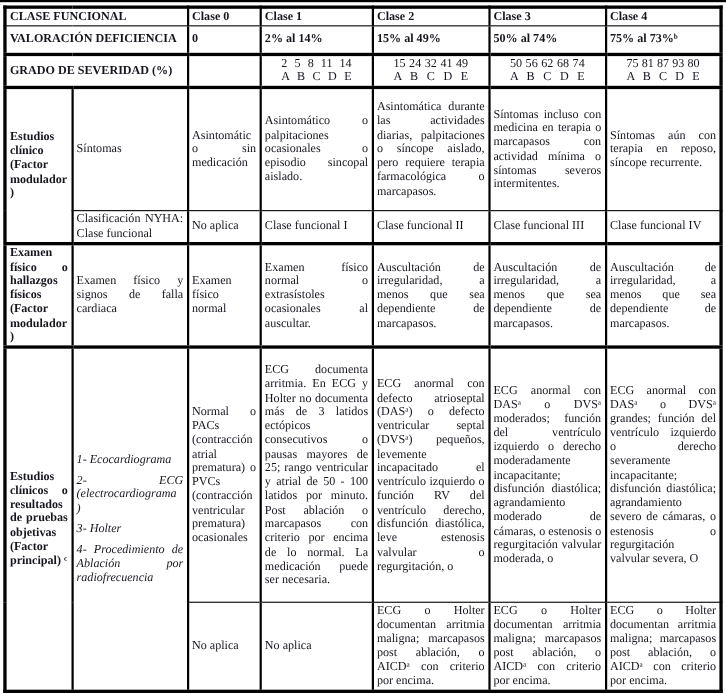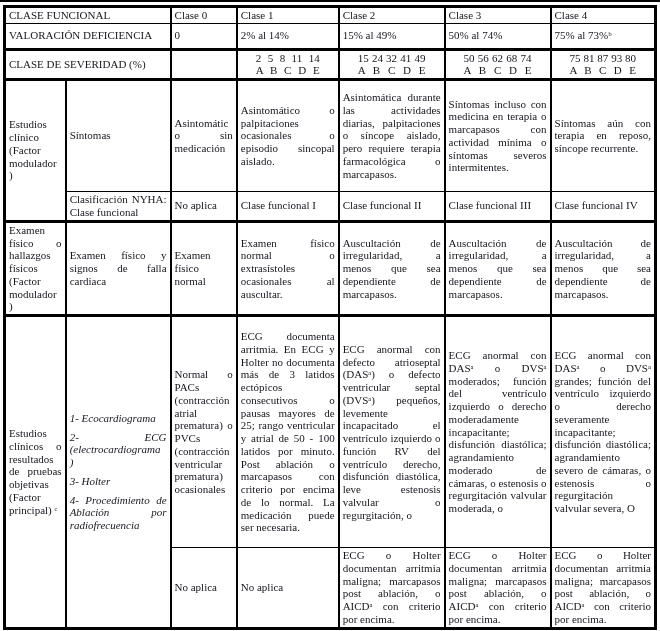--- a/index.html
+++ b/index.html
@@ -4,21 +4,21 @@
 <style>
   html,body{margin:0;padding:0;background:#ffffff;}
   .page{width:660px;height:631px;position:relative;background:#fff;overflow:hidden;
         font-family:"Liberation Serif","DejaVu Serif",serif;color:#16161f;}
   .topline{position:absolute;top:0;left:0;width:660px;height:2px;background:#000;}
   table.doc{border-collapse:collapse;table-layout:fixed;width:654px;
             margin:5px 0 0 3px;border:3px solid #000;}
   td{border:1px solid #000;border-left-width:2px;border-right-width:2px;
      padding:1px 3px;vertical-align:middle;text-align:justify;
      font-size:11px;line-height:1.16;color:#16161f;overflow:hidden;}
-  td.b{font-weight:normal;}
+  td.b{font-weight:bold;}
   td.c{text-align:left;}
   tr.thick td{border-top-width:3px;}
   .sev{padding:0 18px;}
   .sev div{text-align:justify;text-align-last:justify;}
   .list div{margin:6px 0;font-style:italic;}
 </style>
 </head>
 <body>
 
 <div class="page">
@@ -48,21 +48,21 @@
     <tr style="height:26px">
       <td colspan="2" class="b">VALORACIÓN DEFICIENCIA</td>
       <td class="b c">0</td>
       <td class="b c">2% al 14%</td>
       <td class="b c">15% al 49%</td>
       <td class="b c">50% al 74%</td>
       <td class="b c">75% al 73%ᵇ</td>
     </tr>
 
     <tr class="thick" style="height:30px">
-      <td colspan="2" class="b">CLASE DE SEVERIDAD (%)</td>
+      <td colspan="2" class="b">GRADO DE SEVERIDAD (%)</td>
       <td></td>
       <td class="sev">
         <div>2 5 8 11 14</div>
         <div>A B C D E</div>
       </td>
       <td class="sev">
         <div>15 24 32 41 49</div>
         <div>A B C D E</div>
       </td>
       <td class="sev">

